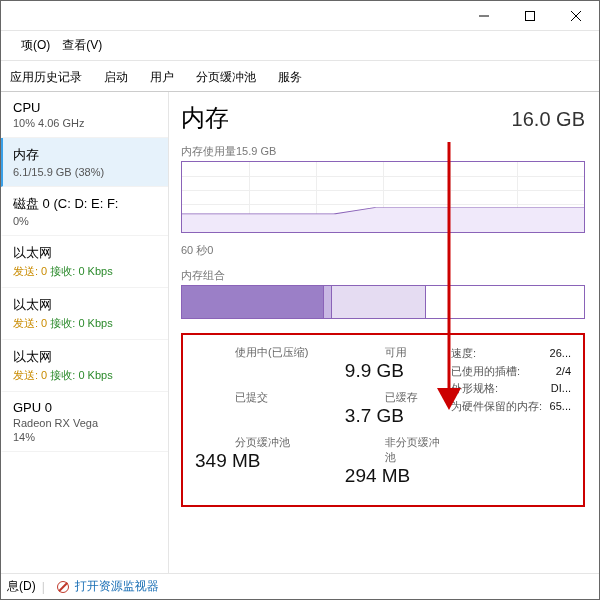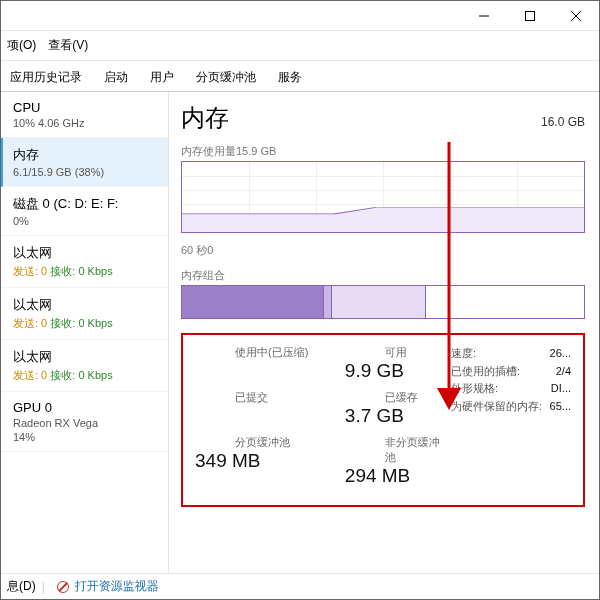--- a/index.html
+++ b/index.html
@@ -3,42 +3,42 @@
 <meta charset="utf-8">
 <style>
   * { box-sizing: border-box; margin: 0; padding: 0; }
   body { font-family: "Microsoft YaHei", "Segoe UI", sans-serif; font-size: 12px; color: #000; background: #fff; }
   .window { width: 600px; height: 600px; border: 1px solid #666; display: flex; flex-direction: column; overflow: hidden; position: relative; }
 
   .titlebar { height: 30px; display: flex; justify-content: flex-end; align-items: stretch; border-bottom: 1px solid #e5e5e5; }
   .title-btn { width: 46px; display: flex; align-items: center; justify-content: center; }
   .title-btn svg { width: 10px; height: 10px; }
 
-  .menubar { display: flex; gap: 4px; padding: 4px 2px; font-size: 12px; border-bottom: 1px solid #e5e5e5; }
+  .menubar { display: flex; gap: 4px; padding: 4px 16px; font-size: 12px; border-bottom: 1px solid #e5e5e5; }
   .menubar span { padding: 2px 4px; cursor: default; }
 
   .tabs { display: flex; border-bottom: 1px solid #ccc; padding: 0 4px; overflow: hidden; white-space: nowrap; }
   .tab { padding: 6px 10px; font-size: 12px; border: 1px solid transparent; border-bottom: none; position: relative; top: 1px; cursor: default; }
   .tab.truncated { padding-left: 4px; }
 
   .body { flex: 1; display: flex; overflow: hidden; }
 
   .sidebar { width: 168px; border-right: 1px solid #e5e5e5; display: flex; flex-direction: column; overflow: hidden; }
   .side-item { padding: 8px 10px; border-left: 2px solid transparent; cursor: default; border-bottom: 1px solid #f2f2f2; }
   .side-item .label { font-size: 13px; }
   .side-item .sub { font-size: 11px; color: #555; margin-top: 2px; white-space: nowrap; overflow: hidden; text-overflow: clip; }
   .side-item.selected { background: #e6f2fb; border-left: 2px solid #3aa0e8; }
   .side-item .sub .tx { color: #c98b00; }
   .side-item .sub .rx { color: #2b8a2b; }
 
   .main { flex: 1; padding: 10px 14px 10px 12px; overflow: hidden; display: flex; flex-direction: column; position: relative; }
 
   .header-row { display: flex; justify-content: space-between; align-items: baseline; }
   .h-title { font-size: 24px; font-weight: 400; }
-  .h-cap { font-size: 12px; color: #333; }
+  .h-cap { font-size: 20px; color: #333; }
 
   .sub-row { display: flex; justify-content: flex-start; align-items: baseline; font-size: 11px; color: #777; margin-top: 10px; }
   .graph-box { border: 1px solid #8a63b8; background: #fff; width: 100%; position: relative; margin-top: 2px; }
   .graph1 { height: 72px; }
   .graph1 .gridv { position:absolute; top:0; bottom:0; border-left:1px solid #eee; }
   .graph1 .gridh { position:absolute; left:0; right:0; border-top:1px solid #eee; }
   .graph1 svg { position:absolute; left:0; top:0; width:100%; height:100%; }
 
   .comp-label { font-size: 11px; color: #777; margin-top: 10px; }
   .graph2 { height: 34px; display:flex; border:1px solid #8a63b8; margin-top:2px; }

